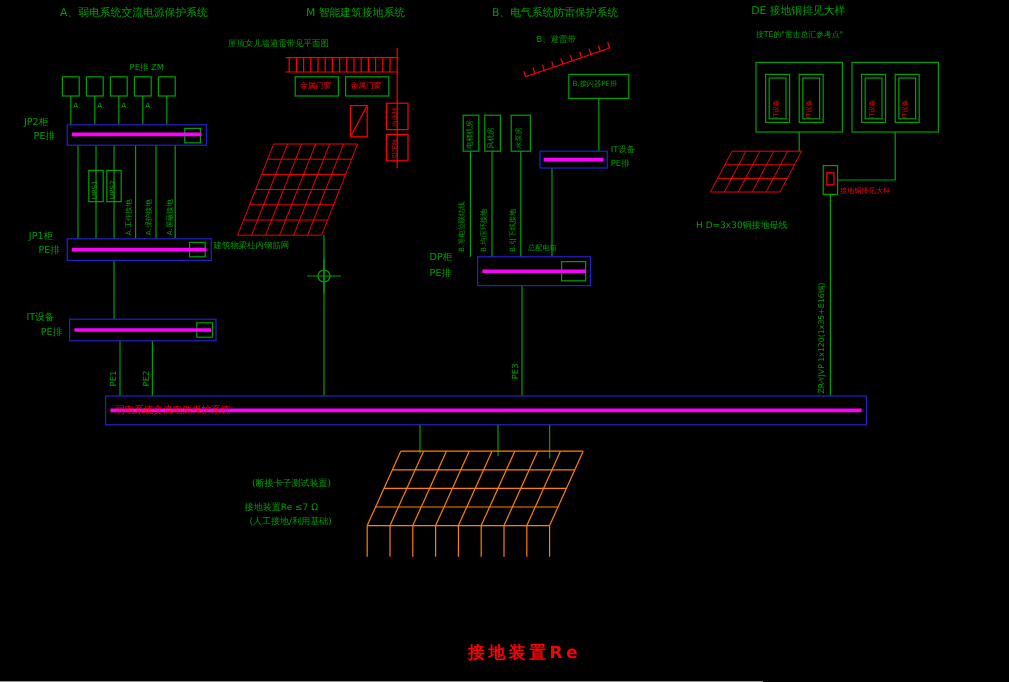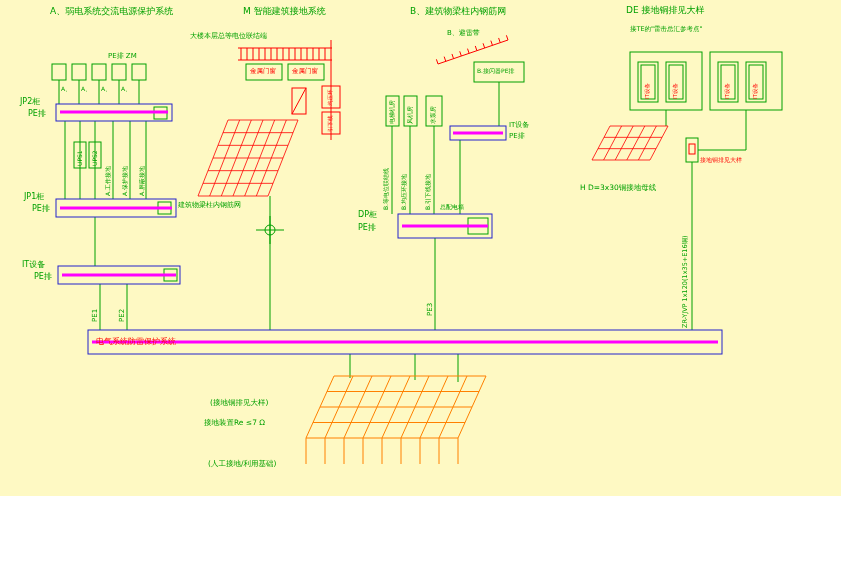--- a/index.html
+++ b/index.html
@@ -1,16 +1,16 @@
 <!DOCTYPE html>
 <html><head>
 <meta charset="utf-8">
 <style>
   html,body{margin:0;padding:0;background:#ffffff;}
-  #canvas{position:relative;width:841px;height:496px;background:#fef9c3;overflow:hidden;
+  #canvas{position:relative;width:841px;height:568px;background:#000000;overflow:hidden;
           font-family:"DejaVu Sans",sans-serif;}
   #canvas svg{position:absolute;left:0;top:0;}
   .lbl{position:absolute;line-height:1.15;white-space:nowrap;color:#00a000;font-size:7px;}
   .red{color:#ff0000;}
   .rot{transform:rotate(-90deg);transform-origin:0 0;}
   .s55{font-size:5.5px}.s6{font-size:6px}.s65{font-size:6.5px}
   .s75{font-size:7.5px}.s8{font-size:8px}.s9{font-size:9px}
   #main-title{font-size:14px;font-weight:bold;color:#ff0000;letter-spacing:3px;}
 </style>
 </head>
@@ -215,29 +215,29 @@
   <div class="lbl s6 rot" style="left:105px;top:196px">A.工作接地</div>
   <div class="lbl s6 rot" style="left:122px;top:196px">A.保护接地</div>
   <div class="lbl s6 rot" style="left:139px;top:196px">A.屏蔽接地</div>
   <div class="lbl s8" style="left:24px;top:192px">JP1柜</div>
   <div class="lbl s8" style="left:32px;top:204px">PE排</div>
   <div class="lbl s8" style="left:22px;top:260px">IT设备</div>
   <div class="lbl s8" style="left:34px;top:272px">PE排</div>
   <div class="lbl rot" style="left:91px;top:322px">PE1</div>
   <div class="lbl rot" style="left:118px;top:322px">PE2</div>
 
-  <div class="lbl s9" style="left:243px;top:6px">M 智能建筑接地系统</div>
-  <div class="lbl" style="left:190px;top:32px">大楼本层总等电位联结端</div>
+  <div class="lbl s9" style="left:255px;top:6px">M 智能建筑接地系统</div>
+  <div class="lbl" style="left:190px;top:32px">屋顶女儿墙避雷带见平面图</div>
   <div class="lbl s65 red" style="left:250px;top:68px">金属门窗</div>
   <div class="lbl s65 red" style="left:292px;top:68px">金属门窗</div>
   <div class="lbl s55 red rot" style="left:327px;top:106px">均压环</div>
   <div class="lbl s55 red rot" style="left:327px;top:132px">引下线</div>
   <div class="lbl" style="left:178px;top:201px">建筑物梁柱内钢筋网</div>
 
-  <div class="lbl s9" style="left:410px;top:6px">B、建筑物梁柱内钢筋网</div>
+  <div class="lbl s9" style="left:410px;top:6px">B、电气系统防雷保护系统</div>
   <div class="lbl" style="left:447px;top:29px">B、避雷带</div>
   <div class="lbl s6" style="left:477px;top:68px">B.接闪器PE排</div>
   <div class="lbl s6 rot" style="left:389px;top:124px">电梯机房</div>
   <div class="lbl s6 rot" style="left:407px;top:124px">风机房</div>
   <div class="lbl s6 rot" style="left:430px;top:124px">水泵房</div>
   <div class="lbl" style="left:509px;top:121px">IT设备</div>
   <div class="lbl" style="left:509px;top:132px">PE排</div>
   <div class="lbl s6 rot" style="left:383px;top:210px">B.等电位联结线</div>
   <div class="lbl s6 rot" style="left:401px;top:210px">B.均压环接地</div>
   <div class="lbl s6 rot" style="left:425px;top:210px">B.引下线接地</div>
@@ -249,20 +249,20 @@
   <div class="lbl s9" style="left:626px;top:5px">DE 接地铜排见大样</div>
   <div class="lbl s65" style="left:630px;top:26px">接TE的"雷击总汇参考点"</div>
   <div class="lbl s55 red rot" style="left:644px;top:99px">IT设备</div>
   <div class="lbl s55 red rot" style="left:672px;top:99px">IT设备</div>
   <div class="lbl s55 red rot" style="left:724px;top:99px">IT设备</div>
   <div class="lbl s55 red rot" style="left:752px;top:99px">IT设备</div>
   <div class="lbl s6 red" style="left:700px;top:157px">接地铜排见大样</div>
   <div class="lbl s75" style="left:580px;top:184px">H D=3x30铜接地母线</div>
   <div class="lbl s65 rot" style="left:682px;top:328px">ZR-YJVP 1x120(1x35+E16铜)</div>
 
-  <div class="lbl s8 red" style="left:96px;top:337px">电气系统防雷保护系统</div>
-
-  <div class="lbl s75" style="left:210px;top:399px">(接地铜排见大样)</div>
+  <div class="lbl s8 red" style="left:96px;top:337px">弱电系统交流电源保护系统</div>
+
+  <div class="lbl s75" style="left:210px;top:399px">(断接卡子测试装置)</div>
   <div class="lbl s75" style="left:204px;top:419px">接地装置Re ≤7 Ω</div>
-  <div class="lbl s75" style="left:208px;top:460px">(人工接地/利用基础)</div>
+  <div class="lbl s75" style="left:208px;top:431px">(人工接地/利用基础)</div>
 
   <div class="lbl" id="main-title" style="left:390px;top:536px">接地装置Re</div>
 </div>
 
 </body></html>

